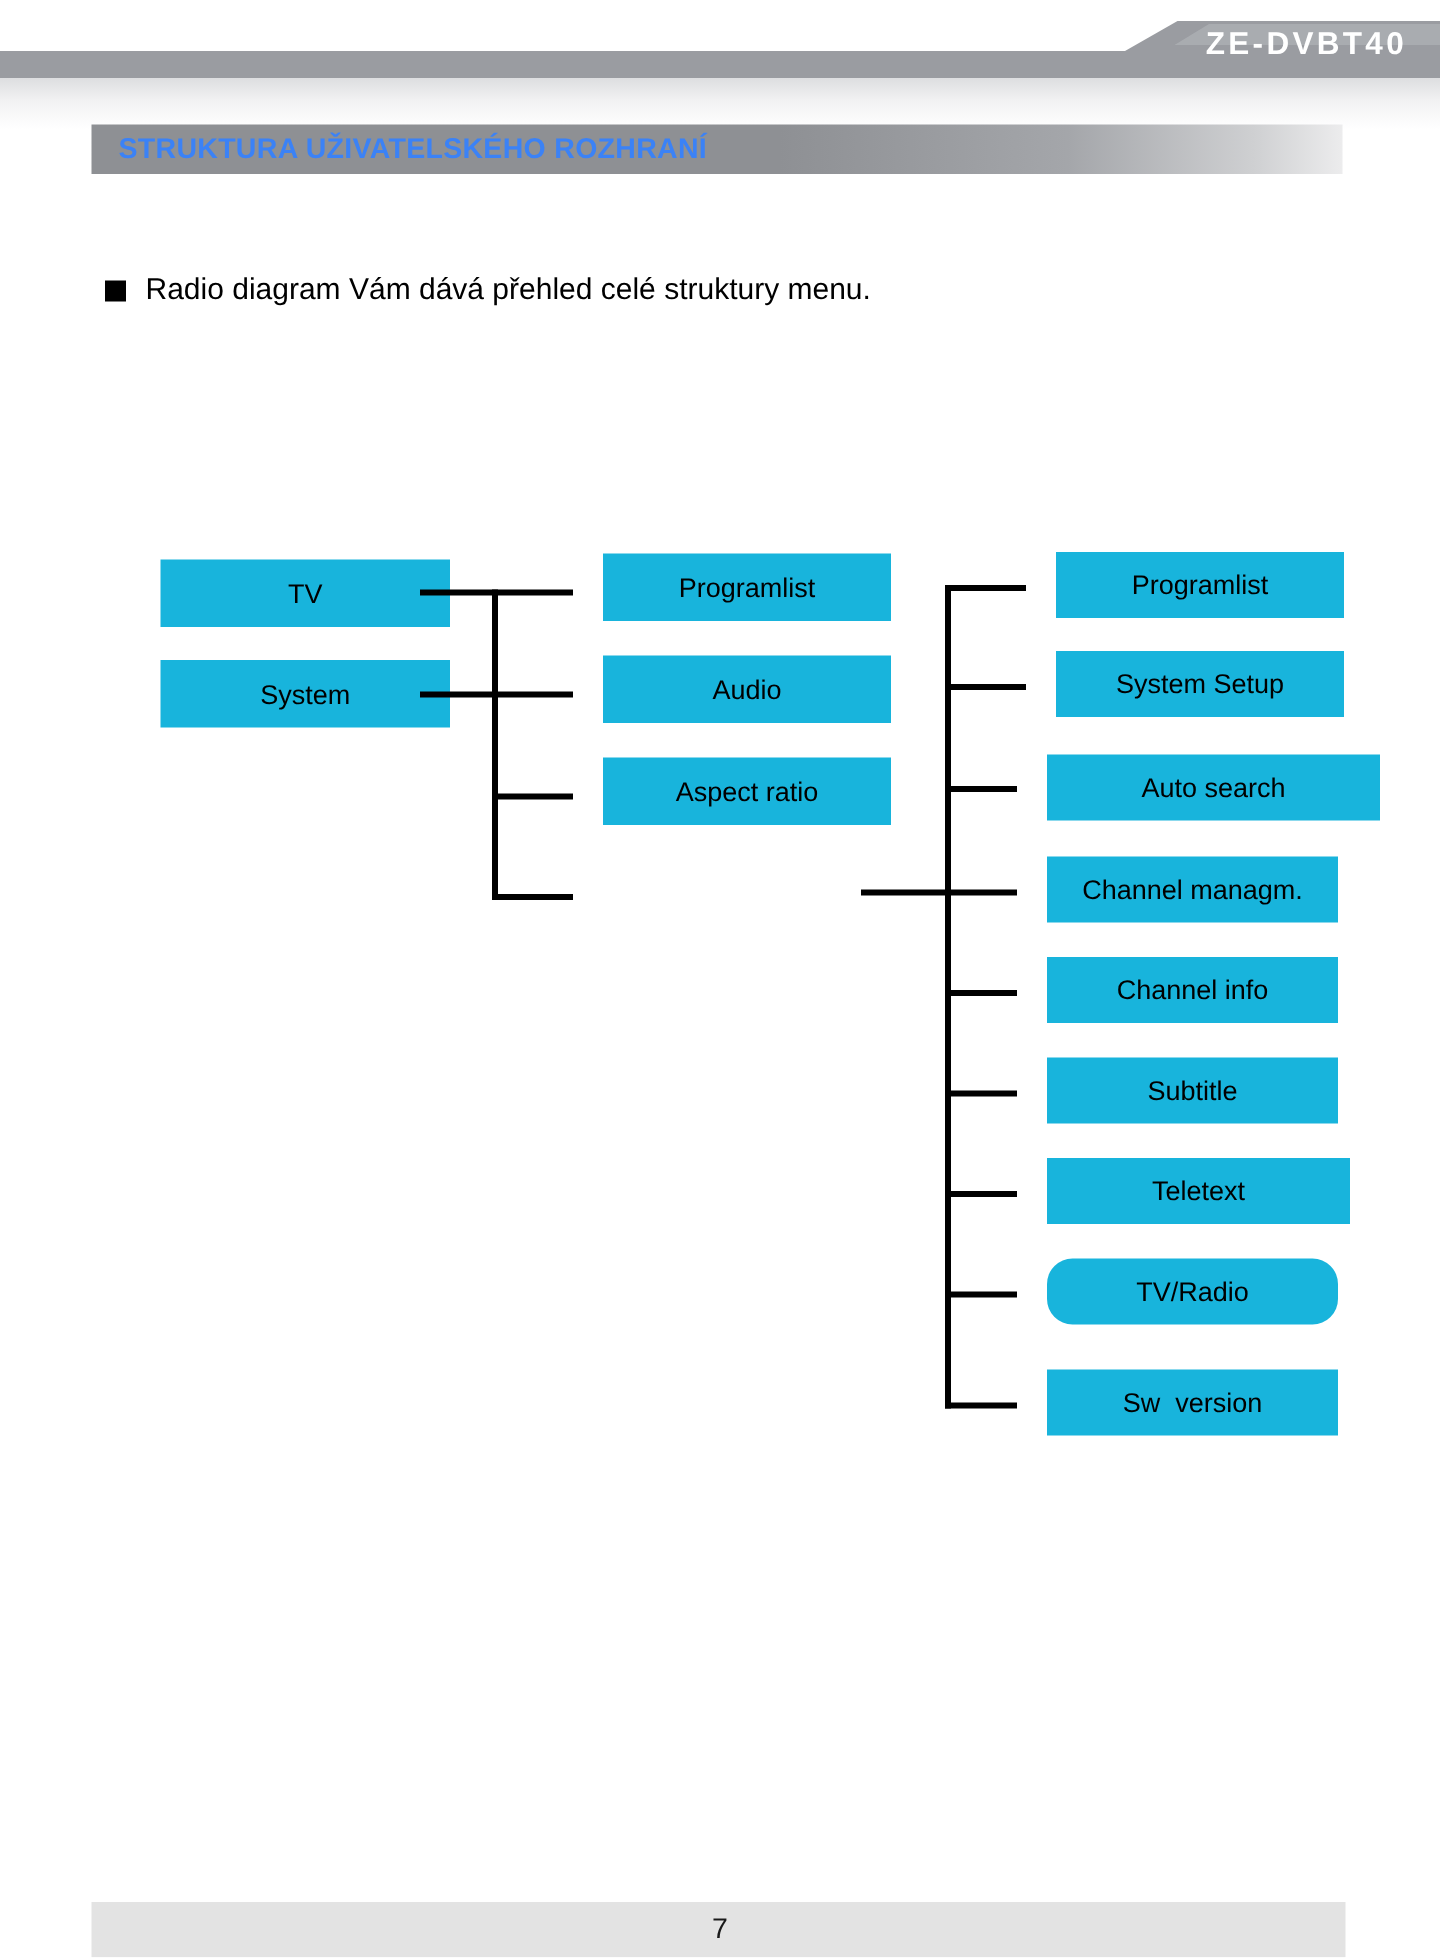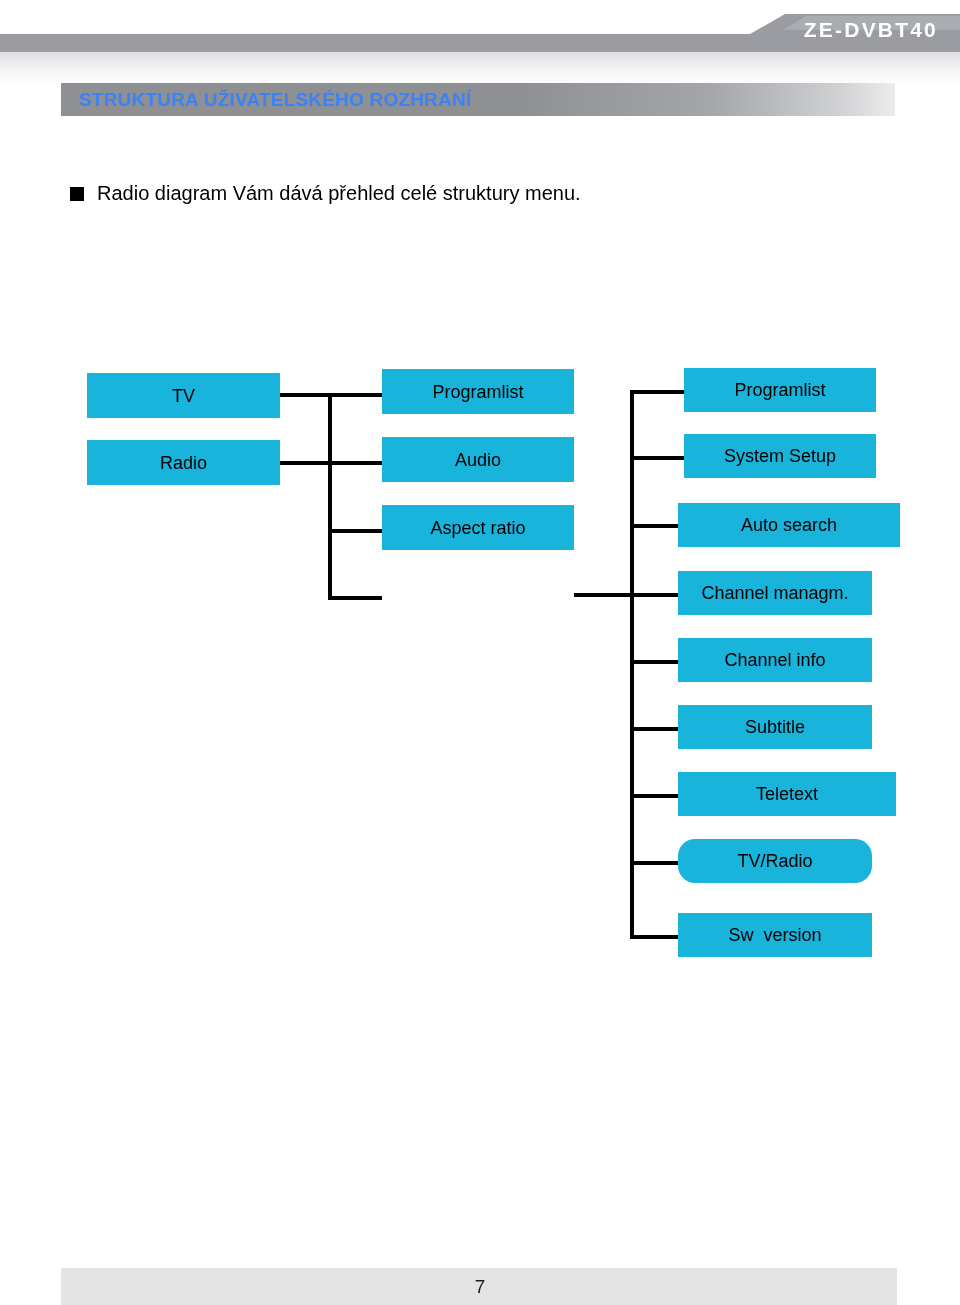--- a/index.html
+++ b/index.html
@@ -109,20 +109,21 @@
     position: absolute;
     background: #18b4dc;
     color: #000000;
     font-size: 18px;
     display: flex;
     align-items: center;
     justify-content: center;
     text-align: center;
     line-height: 20px;
     white-space: pre;
+    margin-left: 20px;
   }
   .conn {
     position: absolute;
     background: #000000;
   }
 
   
   #footer-bar {
     position: absolute;
     left: 61px;
@@ -157,31 +158,31 @@
   <div id="header-fade"></div>
 
   <div id="section-title-bar"></div>
   <div id="section-title-text">STRUKTURA UŽIVATELSKÉHO ROZHRANÍ</div>
 
   <div id="bullet-square"></div>
   <div id="intro-text">Radio diagram Vám dává přehled celé struktury menu.</div>
 
   <div id="diagram">
       <div class="node" style="left: 87px; top: 373px; width: 193px; height: 45px;">TV</div>
-      <div class="node" style="left: 87px; top: 440px; width: 193px; height: 45px;">Radio</div>
+      <div class="node" style="left: 87px; top: 440px; width: 193px; height: 45px;">System</div>
       <div class="node" style="left: 382px; top: 369px; width: 192px; height: 45px;">Programlist</div>
       <div class="node" style="left: 382px; top: 437px; width: 192px; height: 45px;">Audio</div>
       <div class="node" style="left: 382px; top: 505px; width: 192px; height: 45px;">Aspect ratio</div>
       <div class="node" style="left: 684px; top: 368px; width: 192px; height: 44px;">Programlist</div>
       <div class="node" style="left: 684px; top: 434px; width: 192px; height: 44px;">System Setup</div>
       <div class="node" style="left: 678px; top: 503px; width: 222px; height: 44px;">Auto search</div>
       <div class="node" style="left: 678px; top: 571px; width: 194px; height: 44px;">Channel managm.</div>
       <div class="node" style="left: 678px; top: 638px; width: 194px; height: 44px;">Channel info</div>
       <div class="node" style="left: 678px; top: 705px; width: 194px; height: 44px;">Subtitle</div>
-      <div class="node" style="left: 678px; top: 772px; width: 218px; height: 44px;">Teletext</div>
+      <div class="node" style="left: 678px; top: 772px; width: 202px; height: 44px;">Teletext</div>
       <div class="node" style="left: 678px; top: 839px; width: 194px; height: 44px; border-radius: 17px;">TV/Radio</div>
       <div class="node" style="left: 678px; top: 913px; width: 194px; height: 44px;">Sw  version</div>
       <div class="conn" style="left: 328px; top: 393px; width: 4px; height: 207px;"></div>
       <div class="conn" style="left: 280px; top: 393px; width: 48px; height: 4px;"></div>
       <div class="conn" style="left: 280px; top: 461px; width: 48px; height: 4px;"></div>
       <div class="conn" style="left: 328px; top: 393px; width: 54px; height: 4px;"></div>
       <div class="conn" style="left: 328px; top: 461px; width: 54px; height: 4px;"></div>
       <div class="conn" style="left: 328px; top: 529px; width: 54px; height: 4px;"></div>
       <div class="conn" style="left: 328px; top: 596px; width: 54px; height: 4px;"></div>
       <div class="conn" style="left: 630px; top: 390px; width: 4px; height: 549px;"></div>

